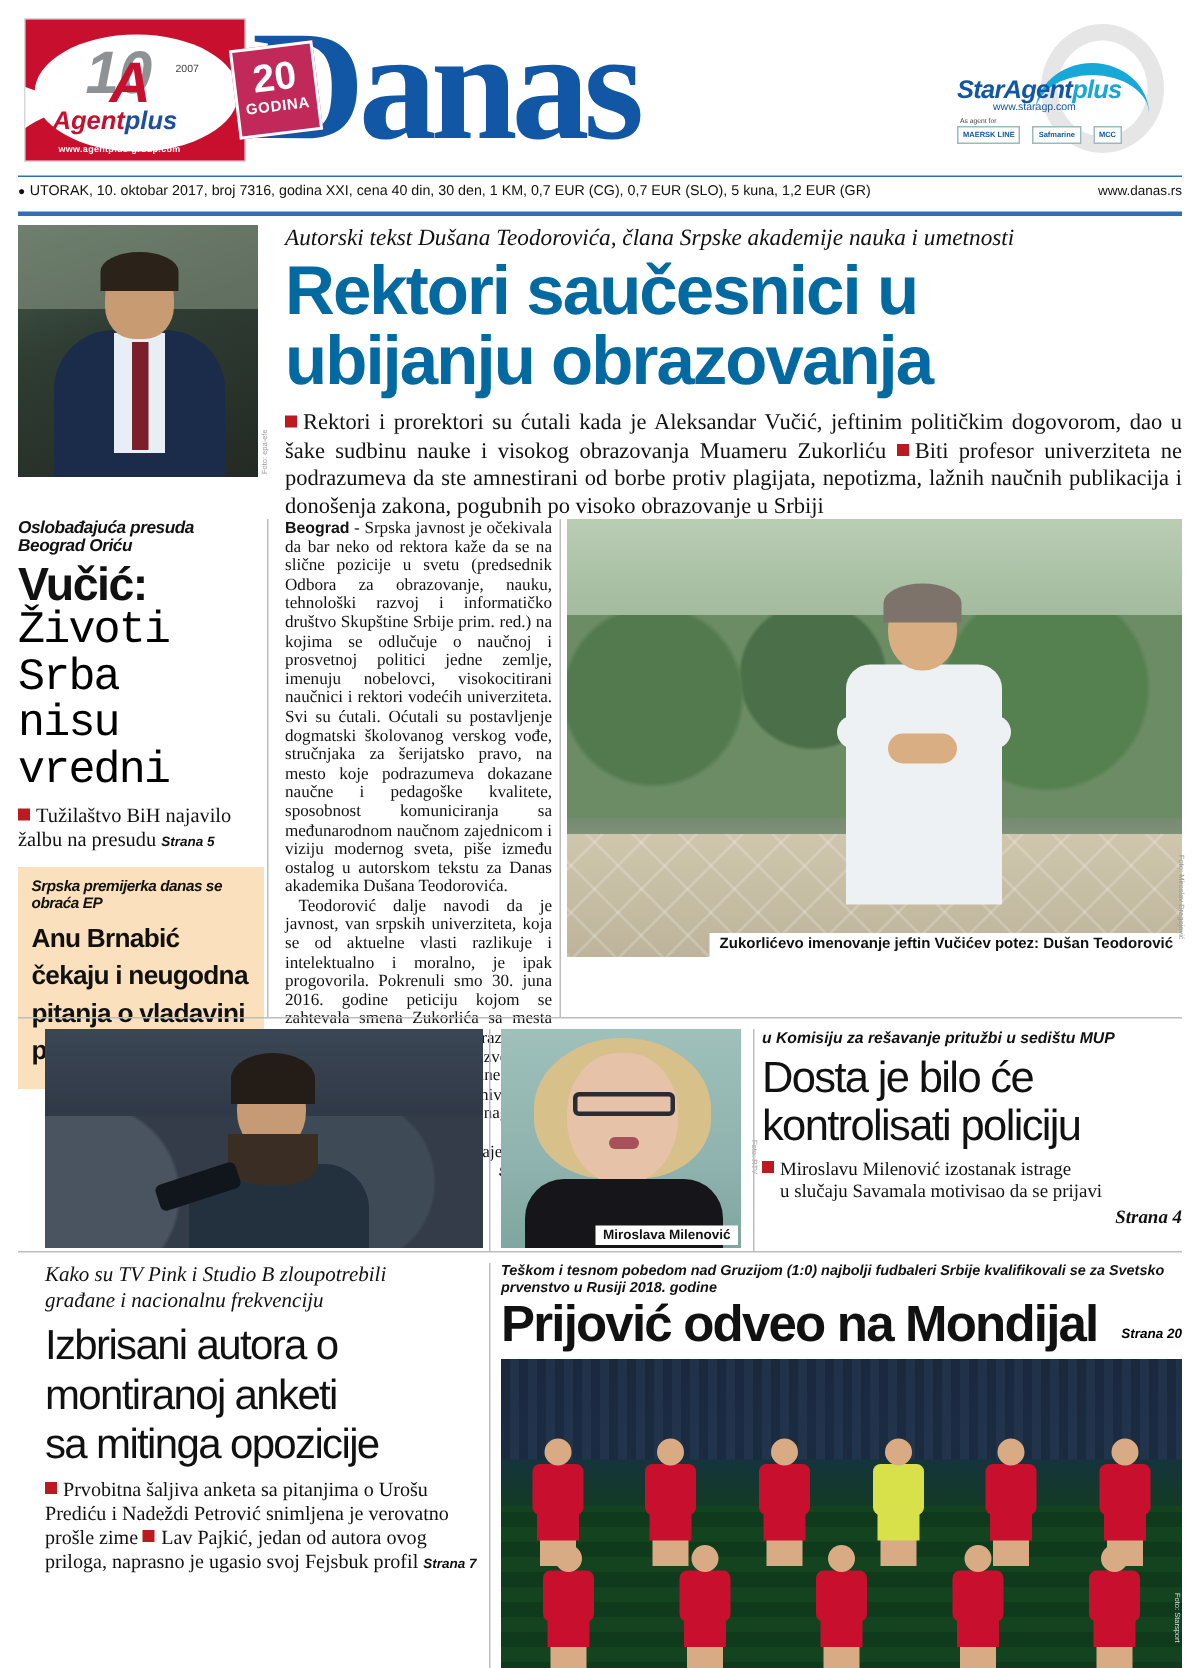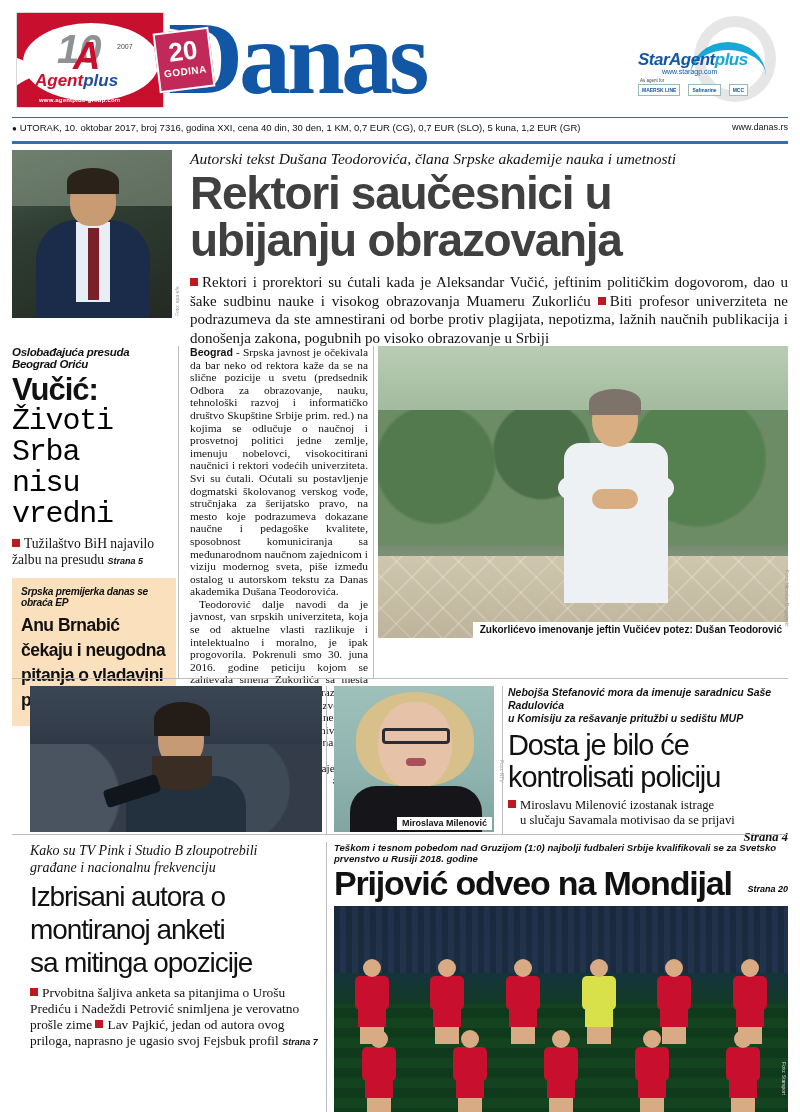--- a/index.html
+++ b/index.html
@@ -132,21 +132,21 @@
     font-family:"Liberation Sans",sans-serif; font-size:5px; color:#999;
     writing-mode: vertical-rl; transform: rotate(180deg);
   }
 
   .kicker-italic {
     font-family:"Liberation Serif", serif; font-style:italic; font-size:15.5px; color:#111;
   }
   .lead-right { position:absolute; left:178px; top:0; right:0; }
   .lead-head {
     font-family:"Liberation Sans", sans-serif; font-weight:bold;
-    font-size:46px; line-height:47px; letter-spacing:-1.3px; color:#404040; margin-top:2px;
+    font-size:46px; line-height:47px; letter-spacing:-1.3px; color:#0369a1; margin-top:2px;
   }
   .bullets {
     margin-top:9px; font-family:"Liberation Serif", serif; font-size:15px; line-height:18.6px;
     color:#111; text-align:justify;
   }
   .sq { display:inline-block; width:8px; height:8px; background:#bb1a20; margin-right:4px; position:relative; top:-1px;}
 
   
   .band2 { position:absolute; left:0; top:196px; right:0; height:330px; }
 
@@ -451,21 +451,20 @@
         <div class="m2-face"></div>
         <div class="m2-glass"></div>
         <div class="m2-lip"></div>
         <div class="m2-body"></div>
         <div class="cap-inner">Miroslava Milenović</div>
       </div>
       <div class="m-credit-v">Foto: RTV</div>
 
       <div class="m-right">
         <div class="kick">
-          <div>Nebojša Stefanović mora da imenuje saradnicu Saše Radulovića</div>
           <div>u Komisiju za rešavanje pritužbi u sedištu MUP</div>
         </div>
         <div class="hl">
           <div>Dosta je bilo će</div>
           <div>kontrolisati policiju</div>
         </div>
         <div class="bul">
           <span class="sq"></span><span>Miroslavu Milenović izostanak istrage</span><br>
           <span style="margin-left:12px">u slučaju Savamala motivisao da se prijavi</span>
         </div>

